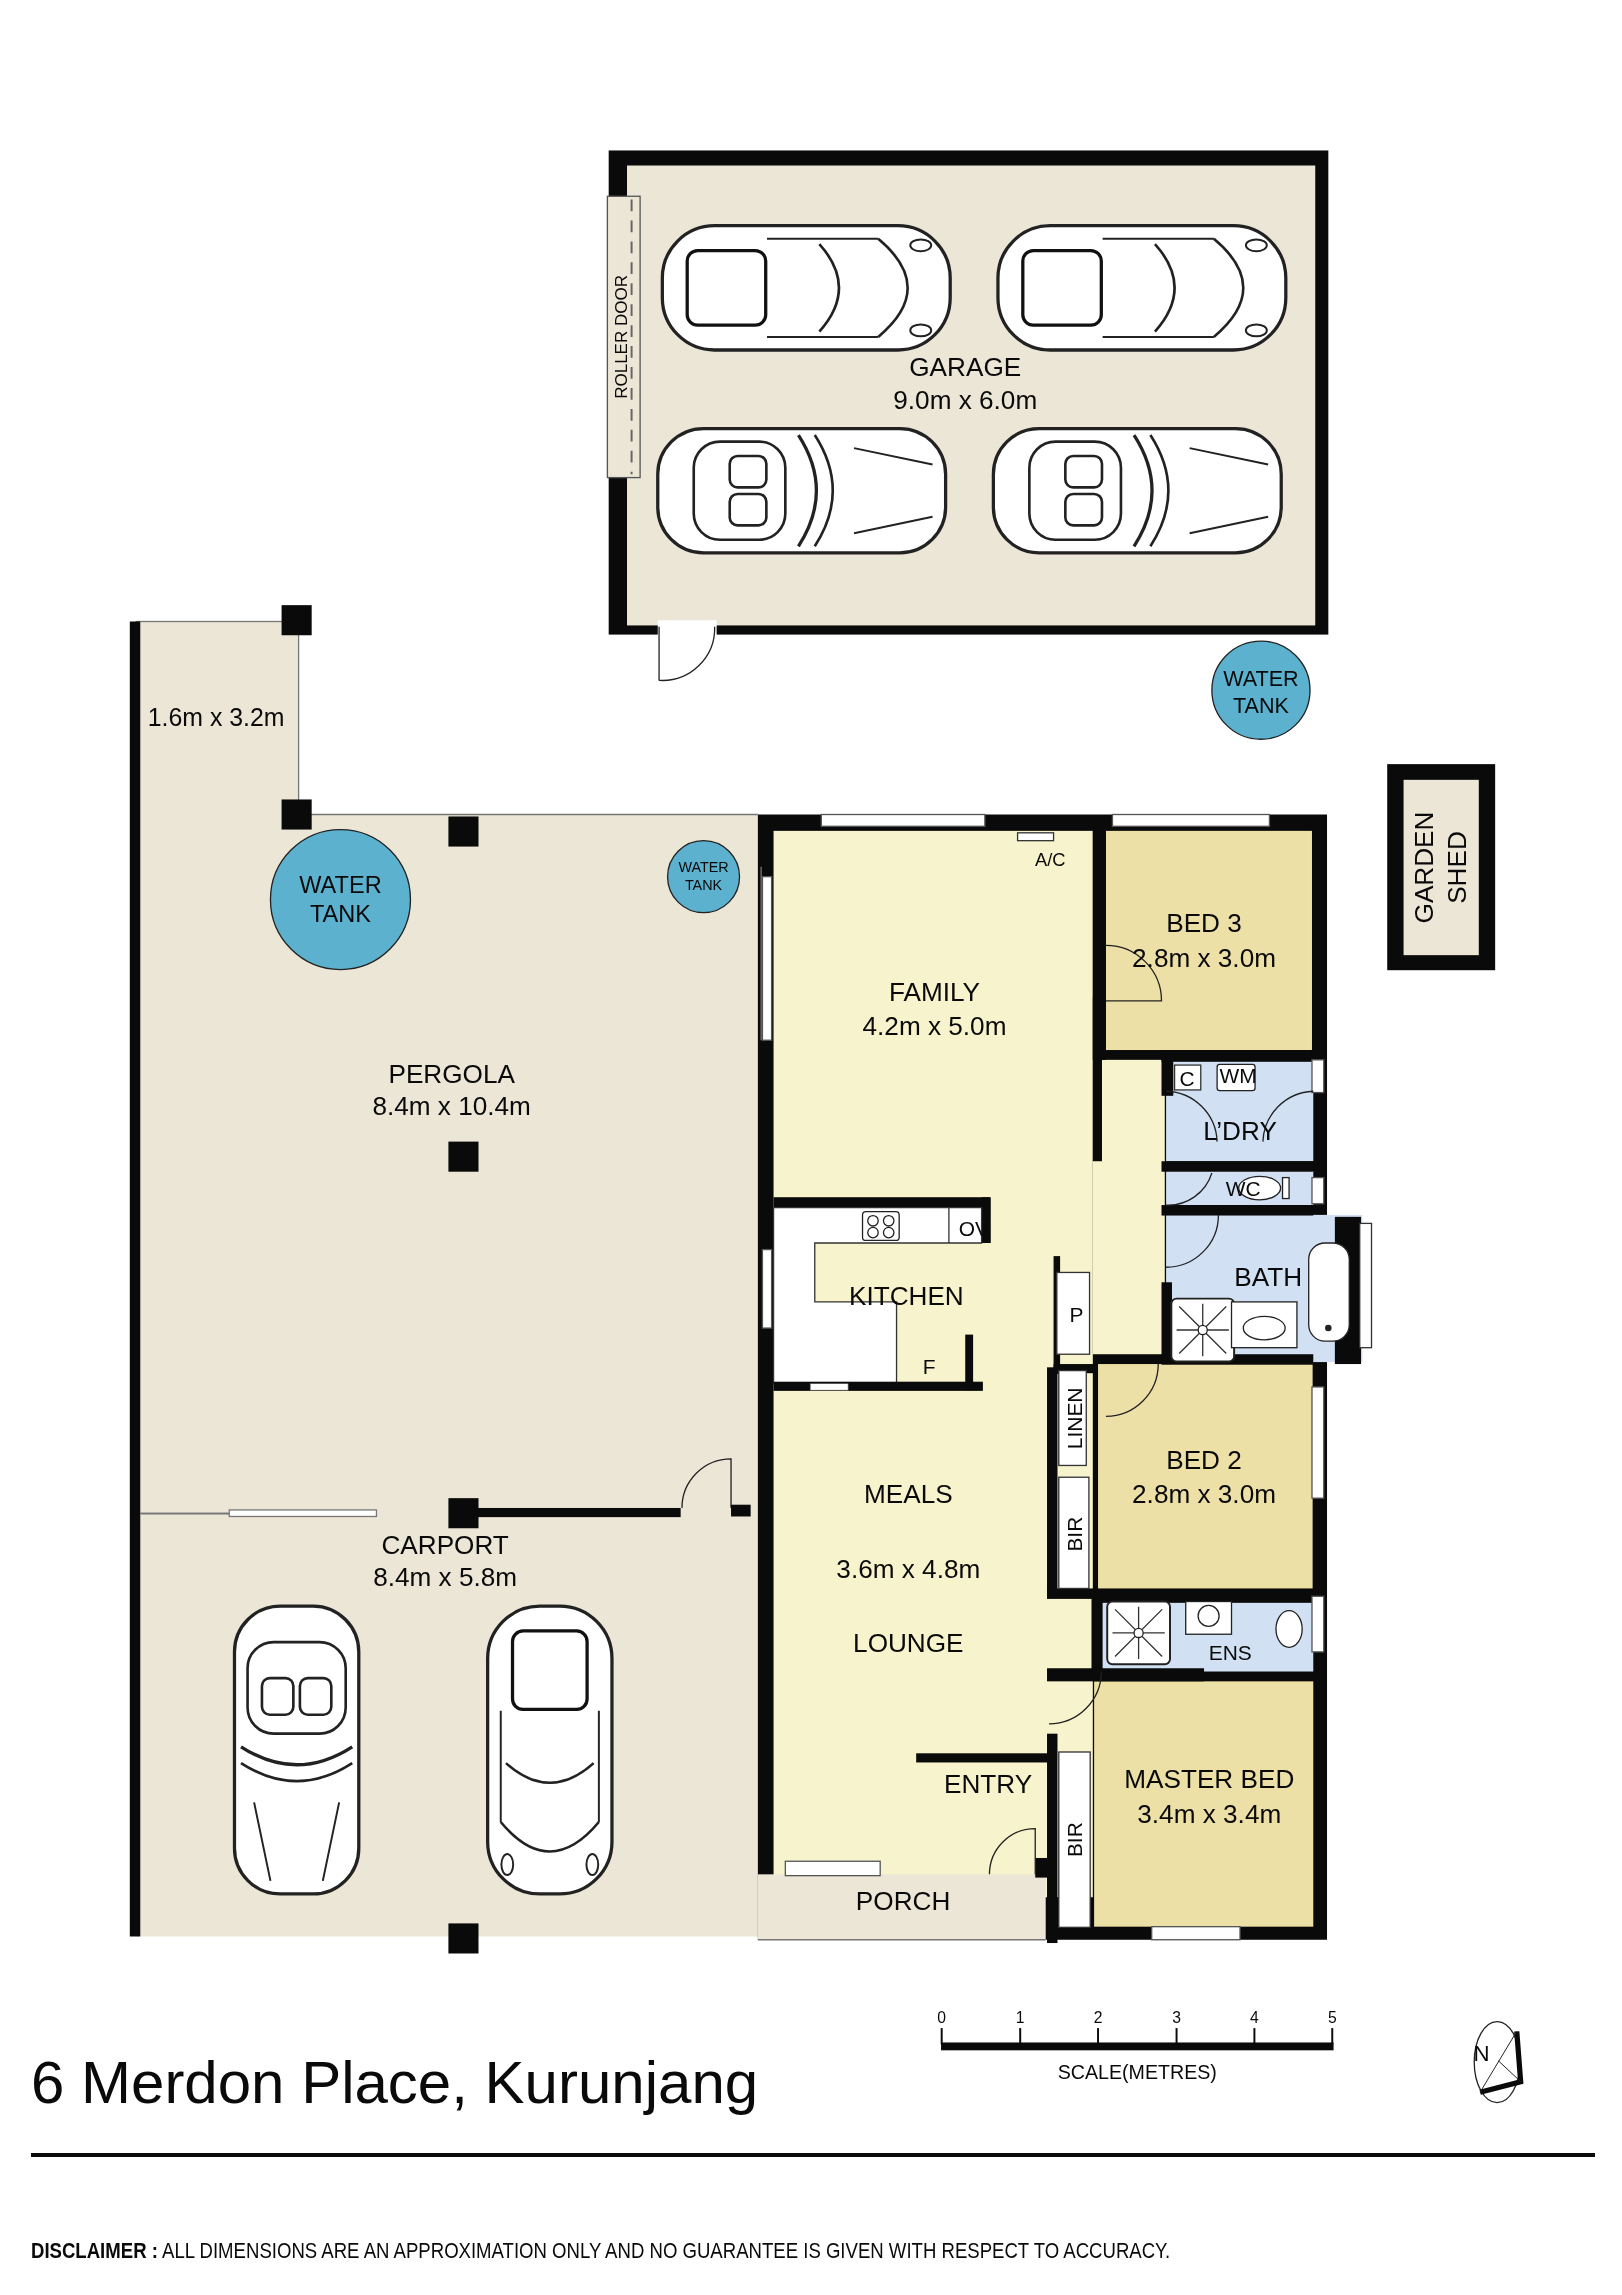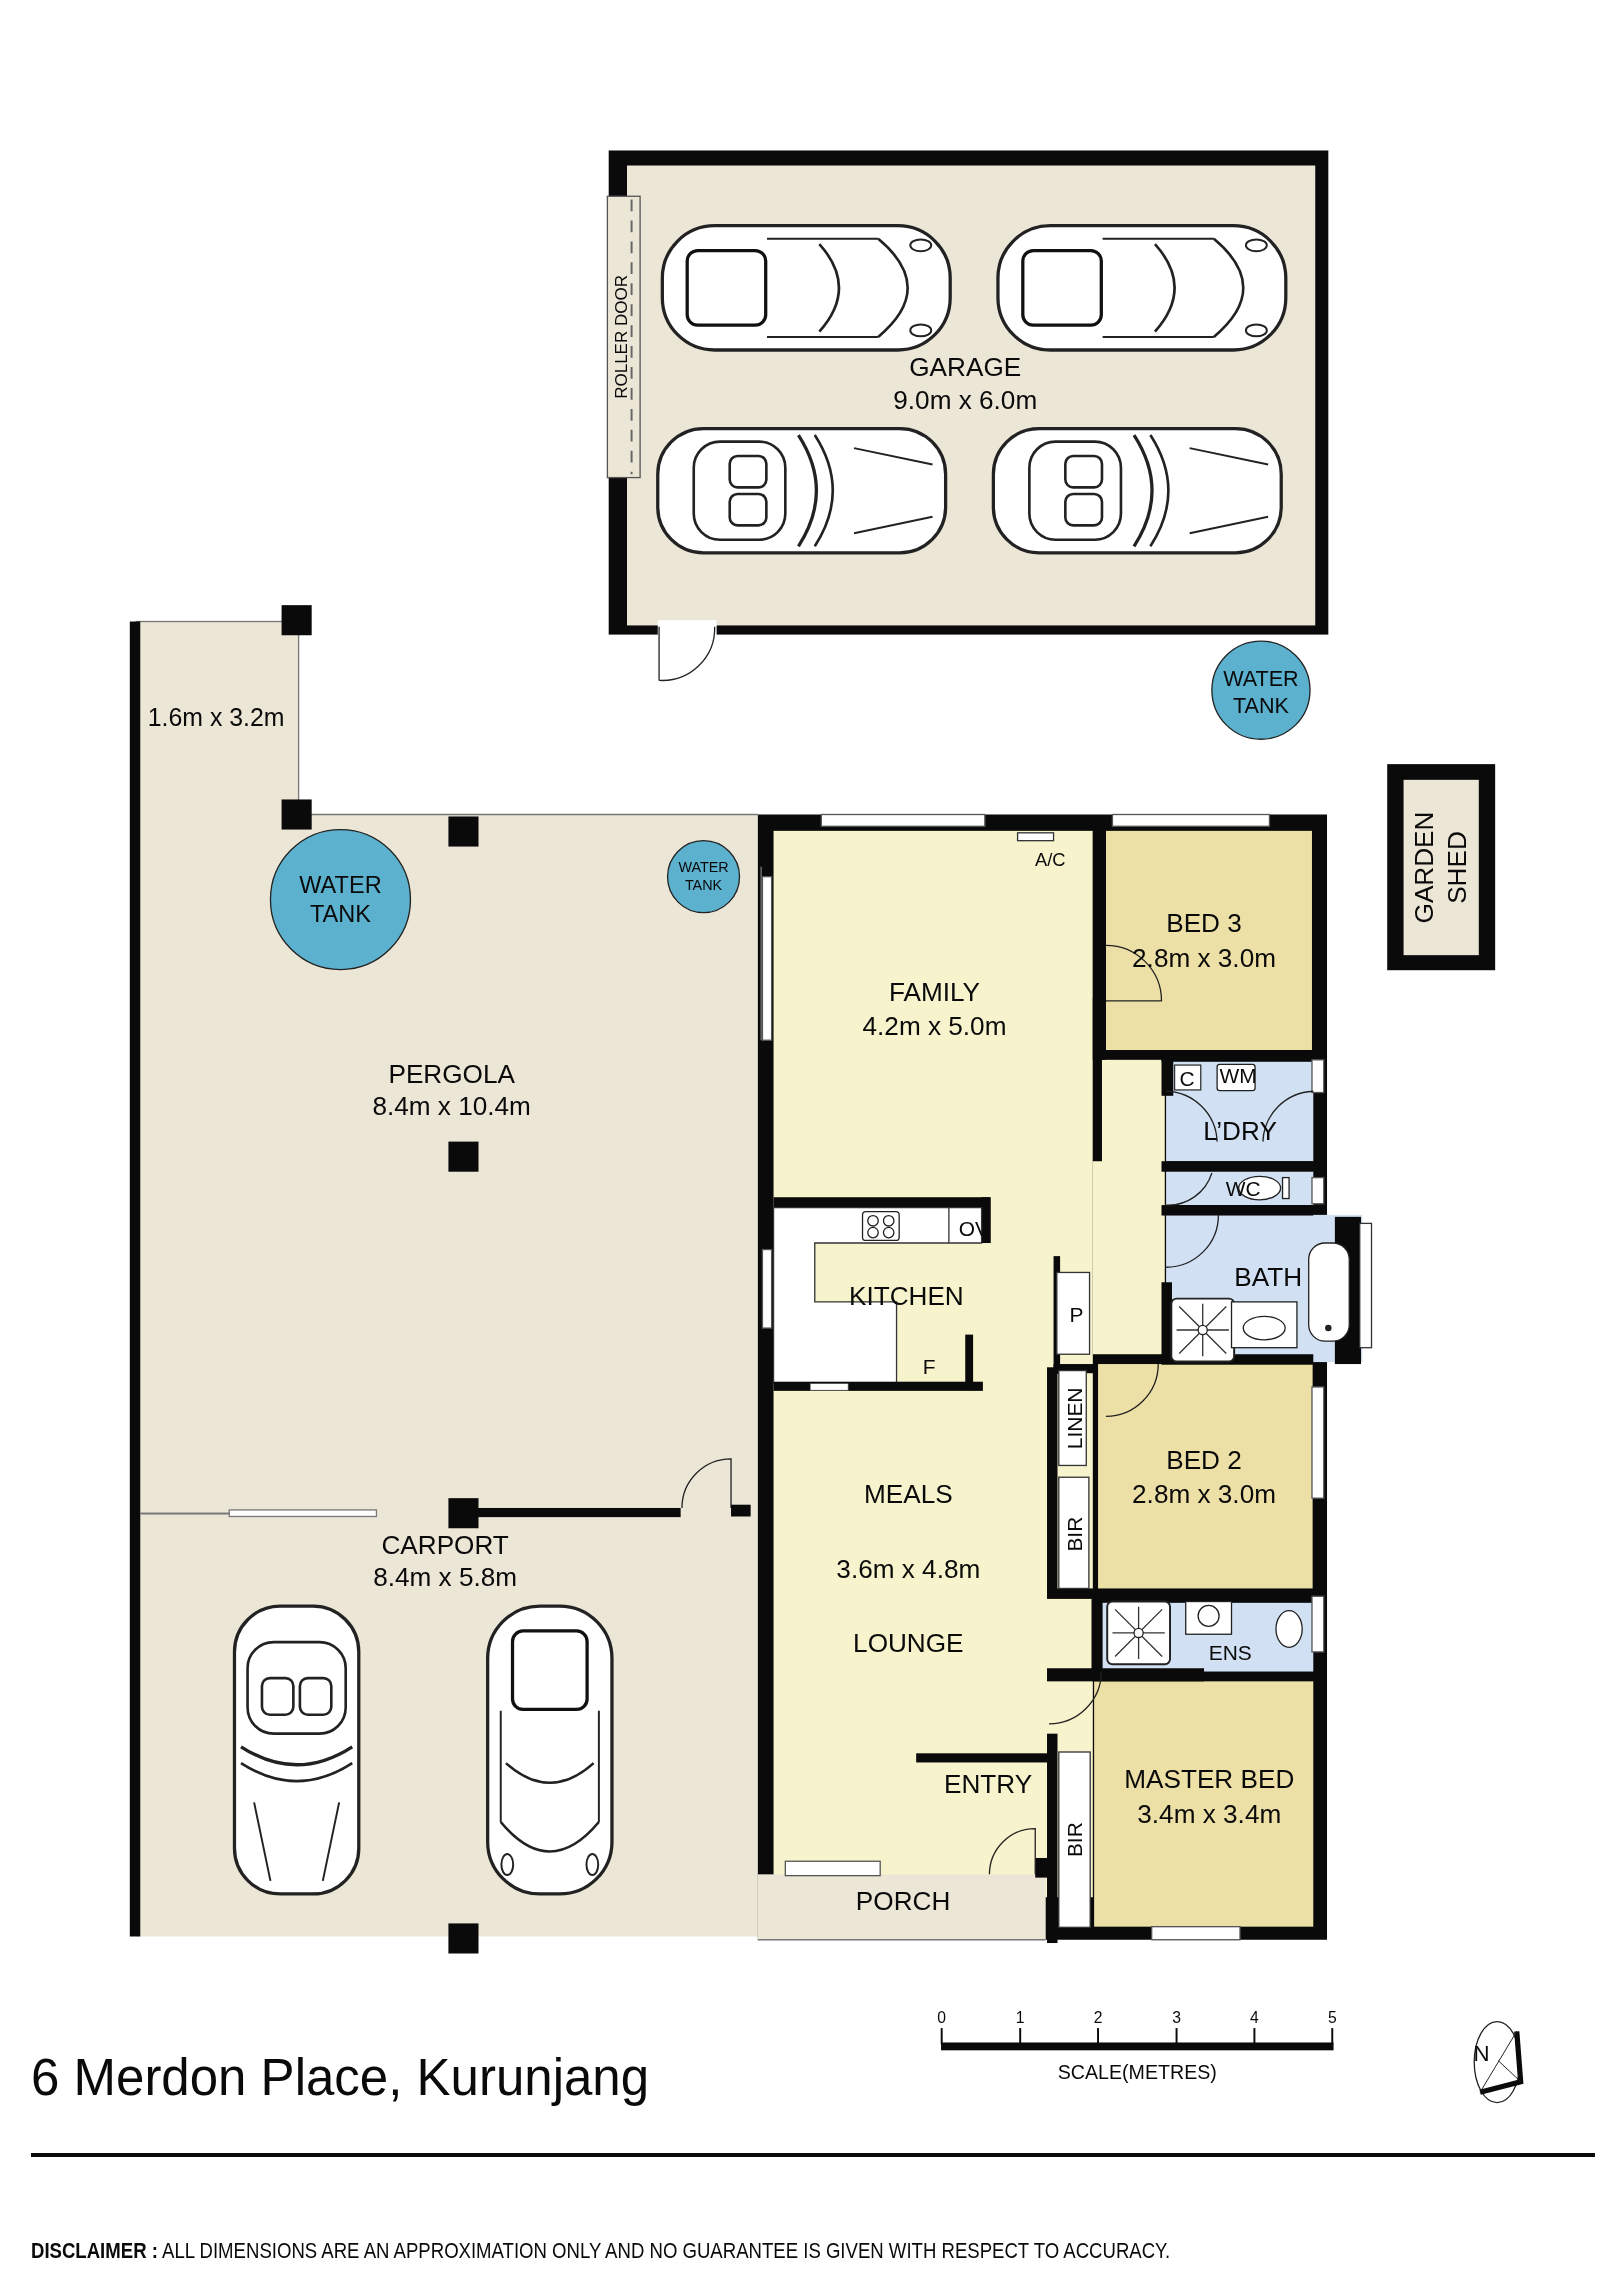--- a/index.html
+++ b/index.html
@@ -1,20 +1,20 @@
 <!DOCTYPE html>
 <html style="font-size:10.5px"><head>
 <meta charset="utf-8">
 <style>
   html, body { margin:0; padding:0; background:#ffffff; }
   body { width:1623px; height:2295px; position:relative; overflow:hidden;
          font-family:"Liberation Sans", sans-serif; color:#0a0a0a; }
   #plan { position:absolute; left:0; top:0; width:1623px; height:2295px; }
   .lbl { font-family:"Liberation Sans", sans-serif; fill:#0a0a0a; }
-  #title { position:absolute; left:31px; top:2048px; font-size:51px; font-weight:400;
+  #title { position:absolute; left:31px; top:2048px; font-size:60px; font-weight:400;
            letter-spacing:0px; white-space:nowrap; }
   #rule { position:absolute; left:31px; top:2153px; width:1564px; height:3.9px; background:#0a0a0a; }
   #disclaimer { position:absolute; left:31px; top:2238px; font-size:21.6px; white-space:nowrap;
                 transform:scaleX(0.86); transform-origin:left center; }
   #disclaimer b { font-weight:700; }
 </style>
 </head>
 <body>
 
 <svg id="plan" viewBox="0 0 2480 3508" xmlns="http://www.w3.org/2000/svg">

